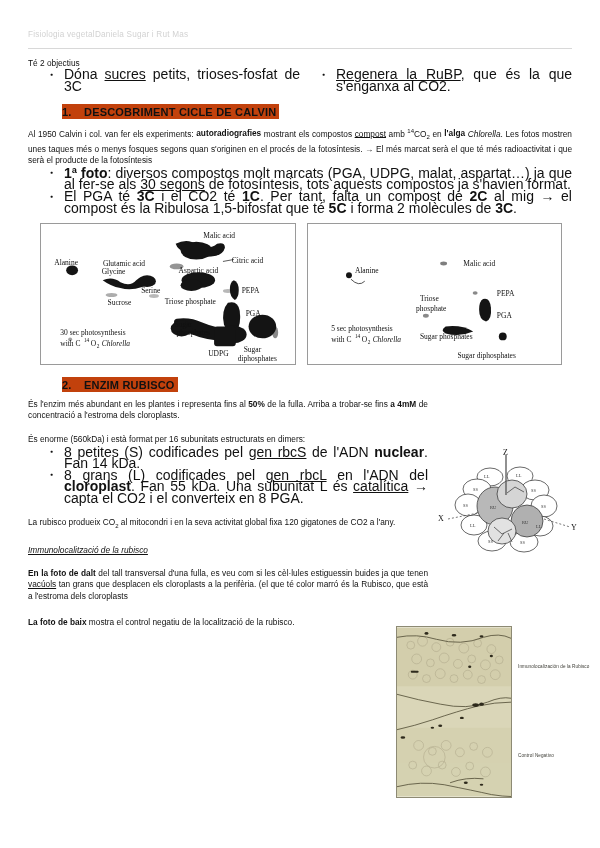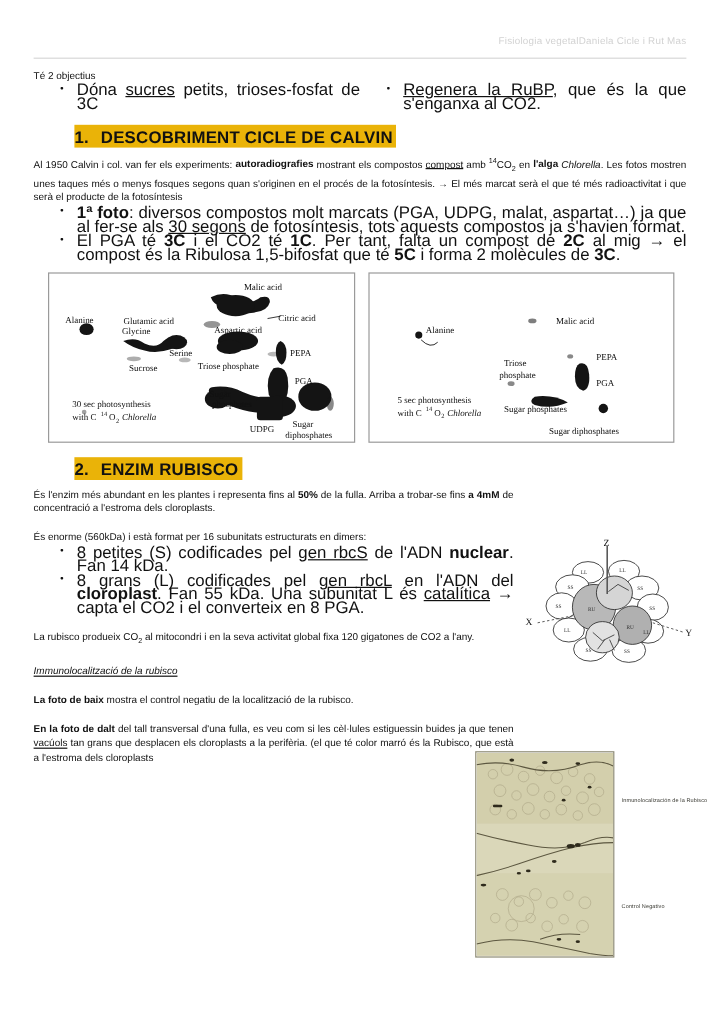--- a/index.html
+++ b/index.html
@@ -8,21 +8,21 @@
     width:600px; height:848px;
     background:#ffffff;
     font-family:"Liberation Sans", sans-serif;
     color:#111;
     overflow:hidden;
     position:relative;
   }
   .page { position:relative; width:600px; height:848px; padding:0 28px; }
 
   
-  .runhead { display:flex; justify-content:flex-end;
+  .runhead { display:flex; justify-content:flex-start;
              padding-top:30px; font-size:8.2px; color:#d2d2d2; letter-spacing:.2px; }
 
   
   .doc-title { margin-top:16px; font-size:13.2px; font-weight:700; letter-spacing:-.1px; }
   .rule { margin-top:9px; border-top:1px solid #d8d8d8; }
 
   
   p.body { font-size:8.3px; line-height:11.6px; margin:6px 0 0 0; text-align:justify; }
   .lead { font-size:8.3px; margin:9px 0 0 0; }
 
@@ -37,21 +37,21 @@
   sup { font-size:6px; vertical-align:super; }
   sub { font-size:6px; vertical-align:sub; }
 
   
   .obj-row { display:flex; gap:0; }
   .obj-row .col { width:50%; }
   .obj-row .col ul.bl { padding-left:22px; }
 
   
   .sec-head { margin:12px 0 0 34px; display:inline-block;
-              background:#eab308; font-size:14px; font-weight:700;
+              background:#c2410c; font-size:11px; font-weight:700;
               letter-spacing:.2px; padding:1.5px 3px 1.5px 0; }
   .sec-head .num { display:inline-block; width:22px; }
 
   
   .figs { display:flex; gap:11px; margin-top:9px; padding:0 10px 0 12px; }
   .fig { flex:1; border:1px solid #9a9a9a; background:#fff; position:relative;
          height:142px; overflow:hidden; }
   .fig svg { display:block; width:100%; height:100%; }
 
   
@@ -71,21 +71,21 @@
   .underline-head { font-size:8.3px; text-decoration:underline; font-style:italic; margin-top:13px; }
 </style>
 </head>
 <body>
 
 <div class="page">
 
   
   <div class="runhead">
     <span>Fisiologia vegetal</span>
-    <span>Daniela Cicle i Rut Mas</span>
+    <span>Daniela Sugar i Rut Mas</span>
   </div>
 
   
   <div class="rule"></div>
 
   
   <div class="lead">Té 2 objectius</div>
 
   <div class="obj-row">
     <div class="col">
@@ -278,26 +278,26 @@
     </li>
   </ul>
 
   <p class="body" style="margin-top:12px">
     <span>La rubisco produeix CO</span><sub>2</sub><span> al mitocondri i en la seva activitat global fixa 120 gigatones de CO2 a l'any.</span>
   </p>
 
   
   <div class="underline-head">Immunolocalització de la rubisco</div>
 
+  <p class="body txt-narrow" style="margin-top:13px">
+    <b>En la foto de dalt</b><span> del tall transversal d'una fulla, es veu com si les cèl·lules estiguessin buides ja que tenen </span><u>vacúols</u><span> tan grans que desplacen els cloroplasts a la perifèria. (el que té color marró és la Rubisco, que està a l'estroma dels cloroplasts</span>
+  </p>
+
   <p class="body txt-narrow" style="margin-top:14px">
     <b>La foto de baix</b><span> mostra el control negatiu de la localització de la rubisco.</span>
-  </p>
-
-  <p class="body txt-narrow" style="margin-top:13px">
-    <b>En la foto de dalt</b><span> del tall transversal d'una fulla, es veu com si les cèl·lules estiguessin buides ja que tenen </span><u>vacúols</u><span> tan grans que desplacen els cloroplasts a la perifèria. (el que té color marró és la Rubisco, que està a l'estroma dels cloroplasts</span>
   </p>
 
   
   <div class="micro-wrap">
     <svg viewBox="0 0 116 172" xmlns="http://www.w3.org/2000/svg">
       <rect width="116" height="172" fill="#d8d4b4"></rect>
       <g opacity=".55">
         <rect x="0" y="0" width="116" height="60" fill="#cfcaa6"></rect>
         <rect x="0" y="60" width="116" height="42" fill="#ddd9bd"></rect>
         <rect x="0" y="102" width="116" height="70" fill="#d3cfae"></rect>

